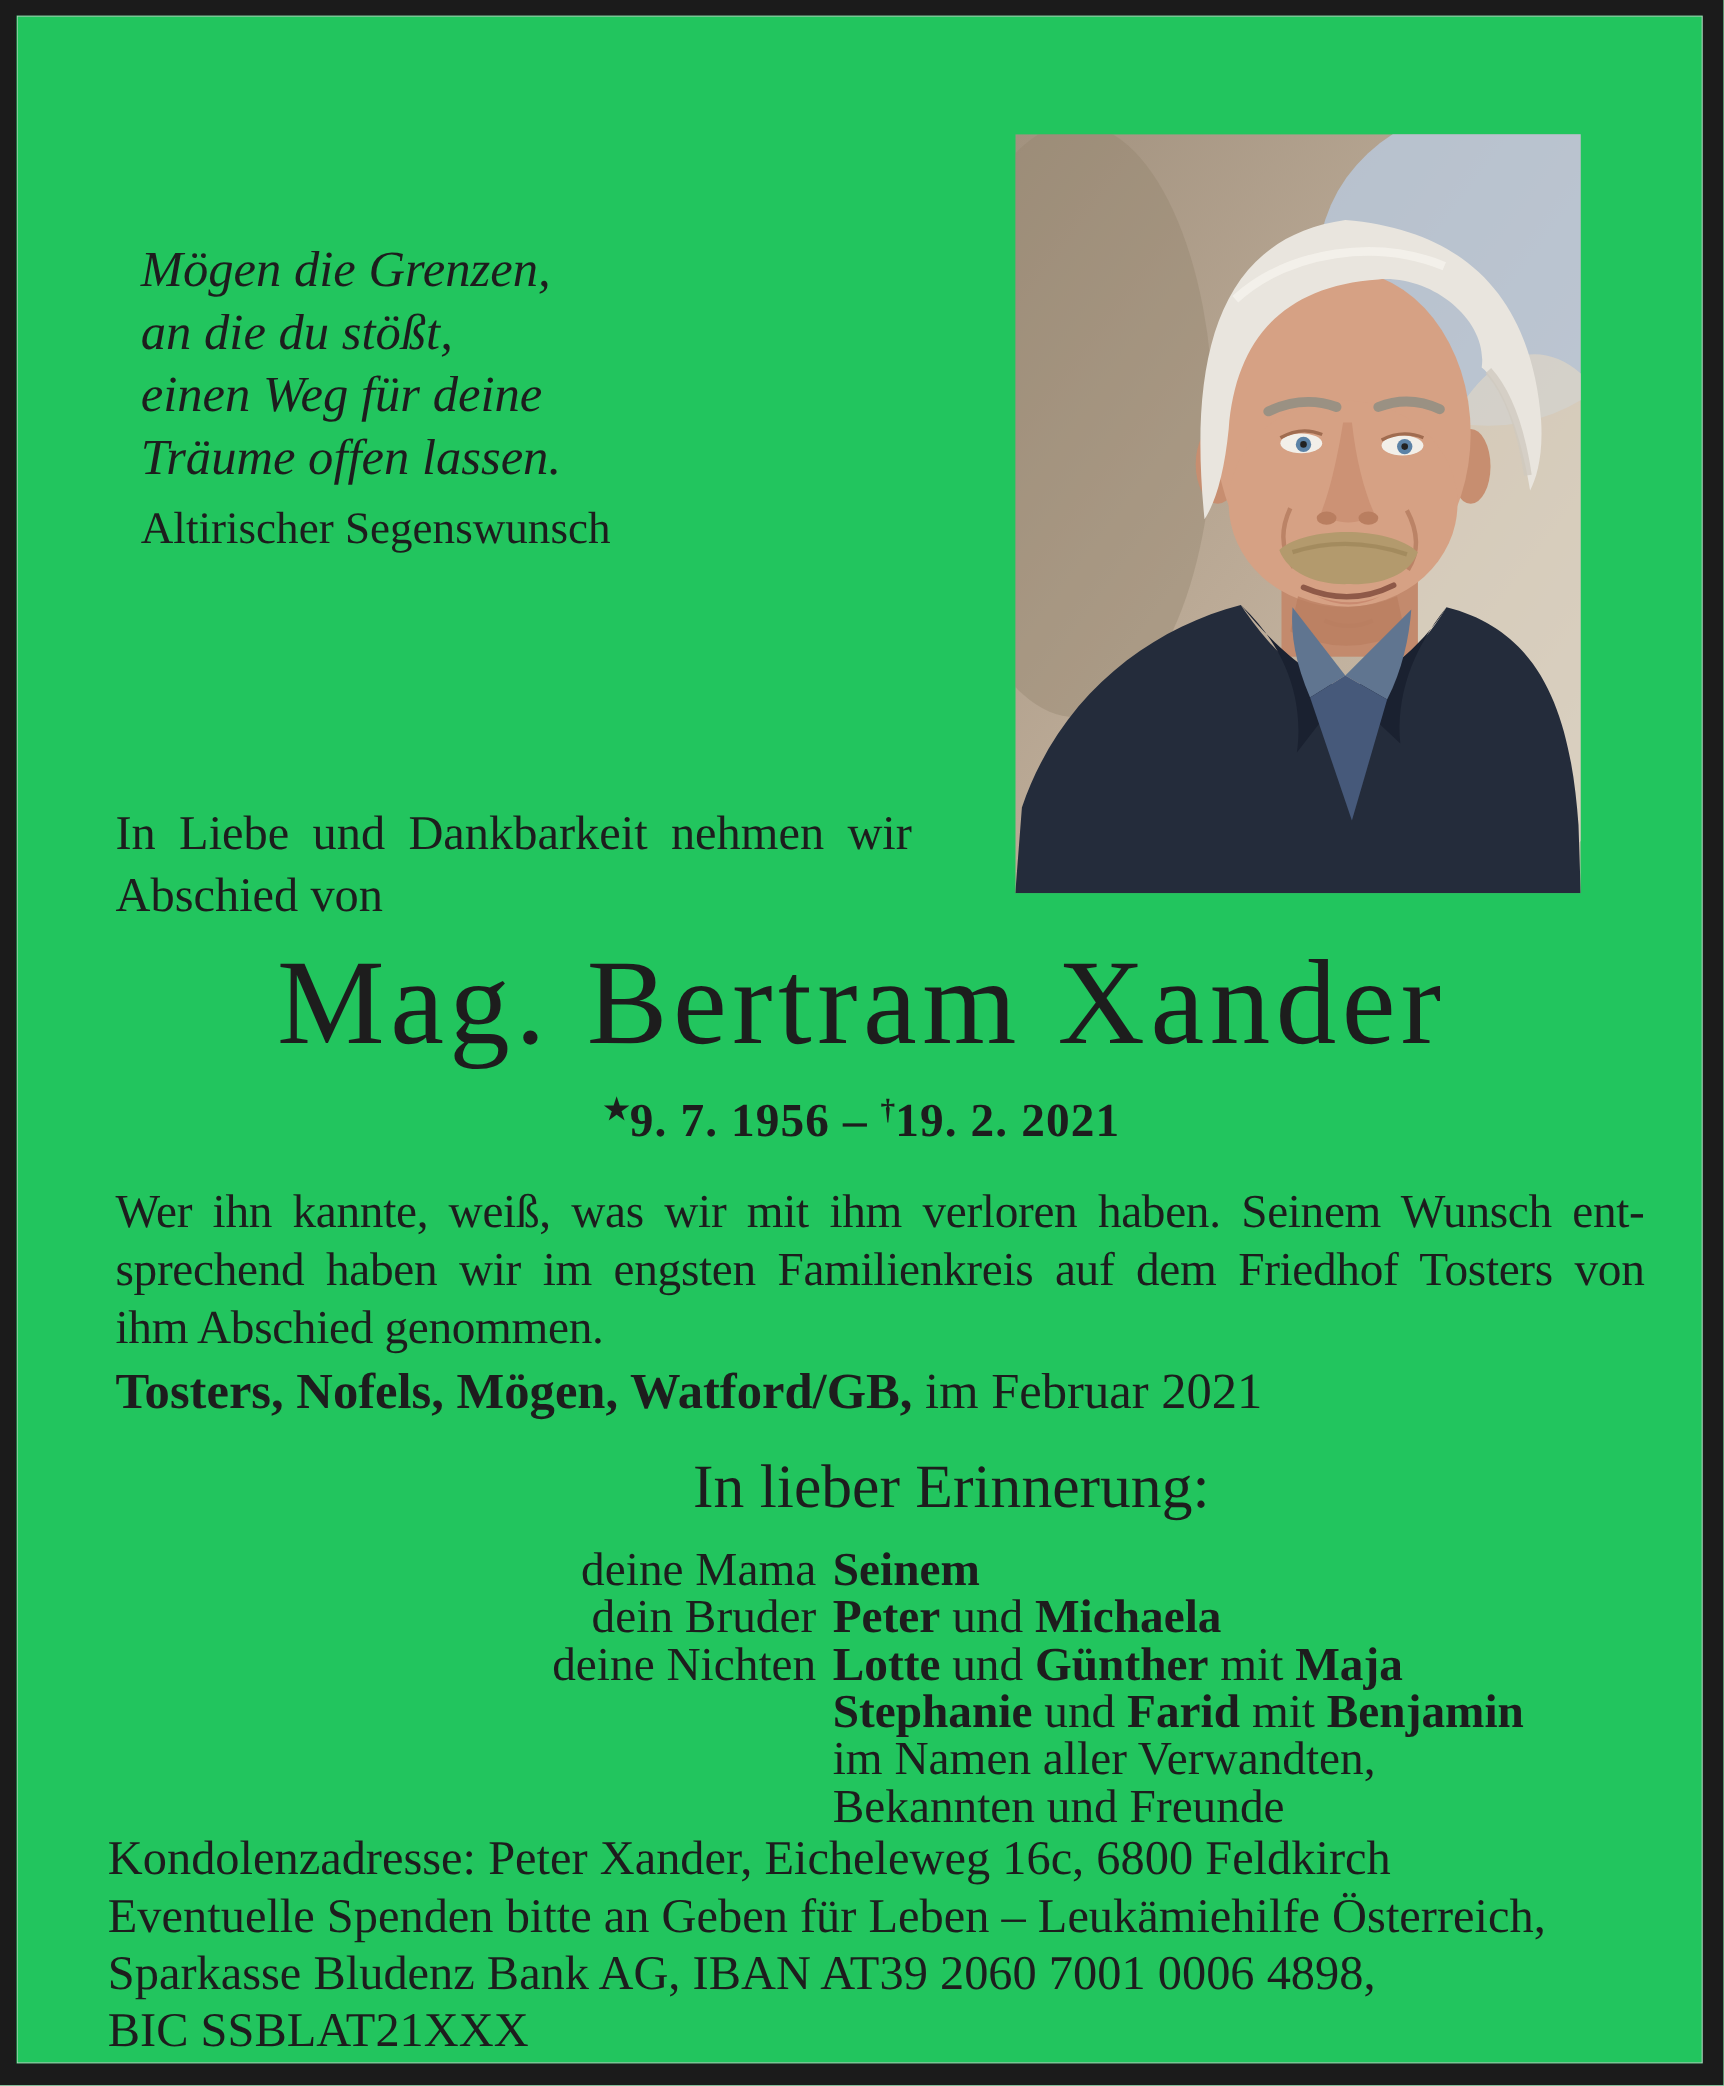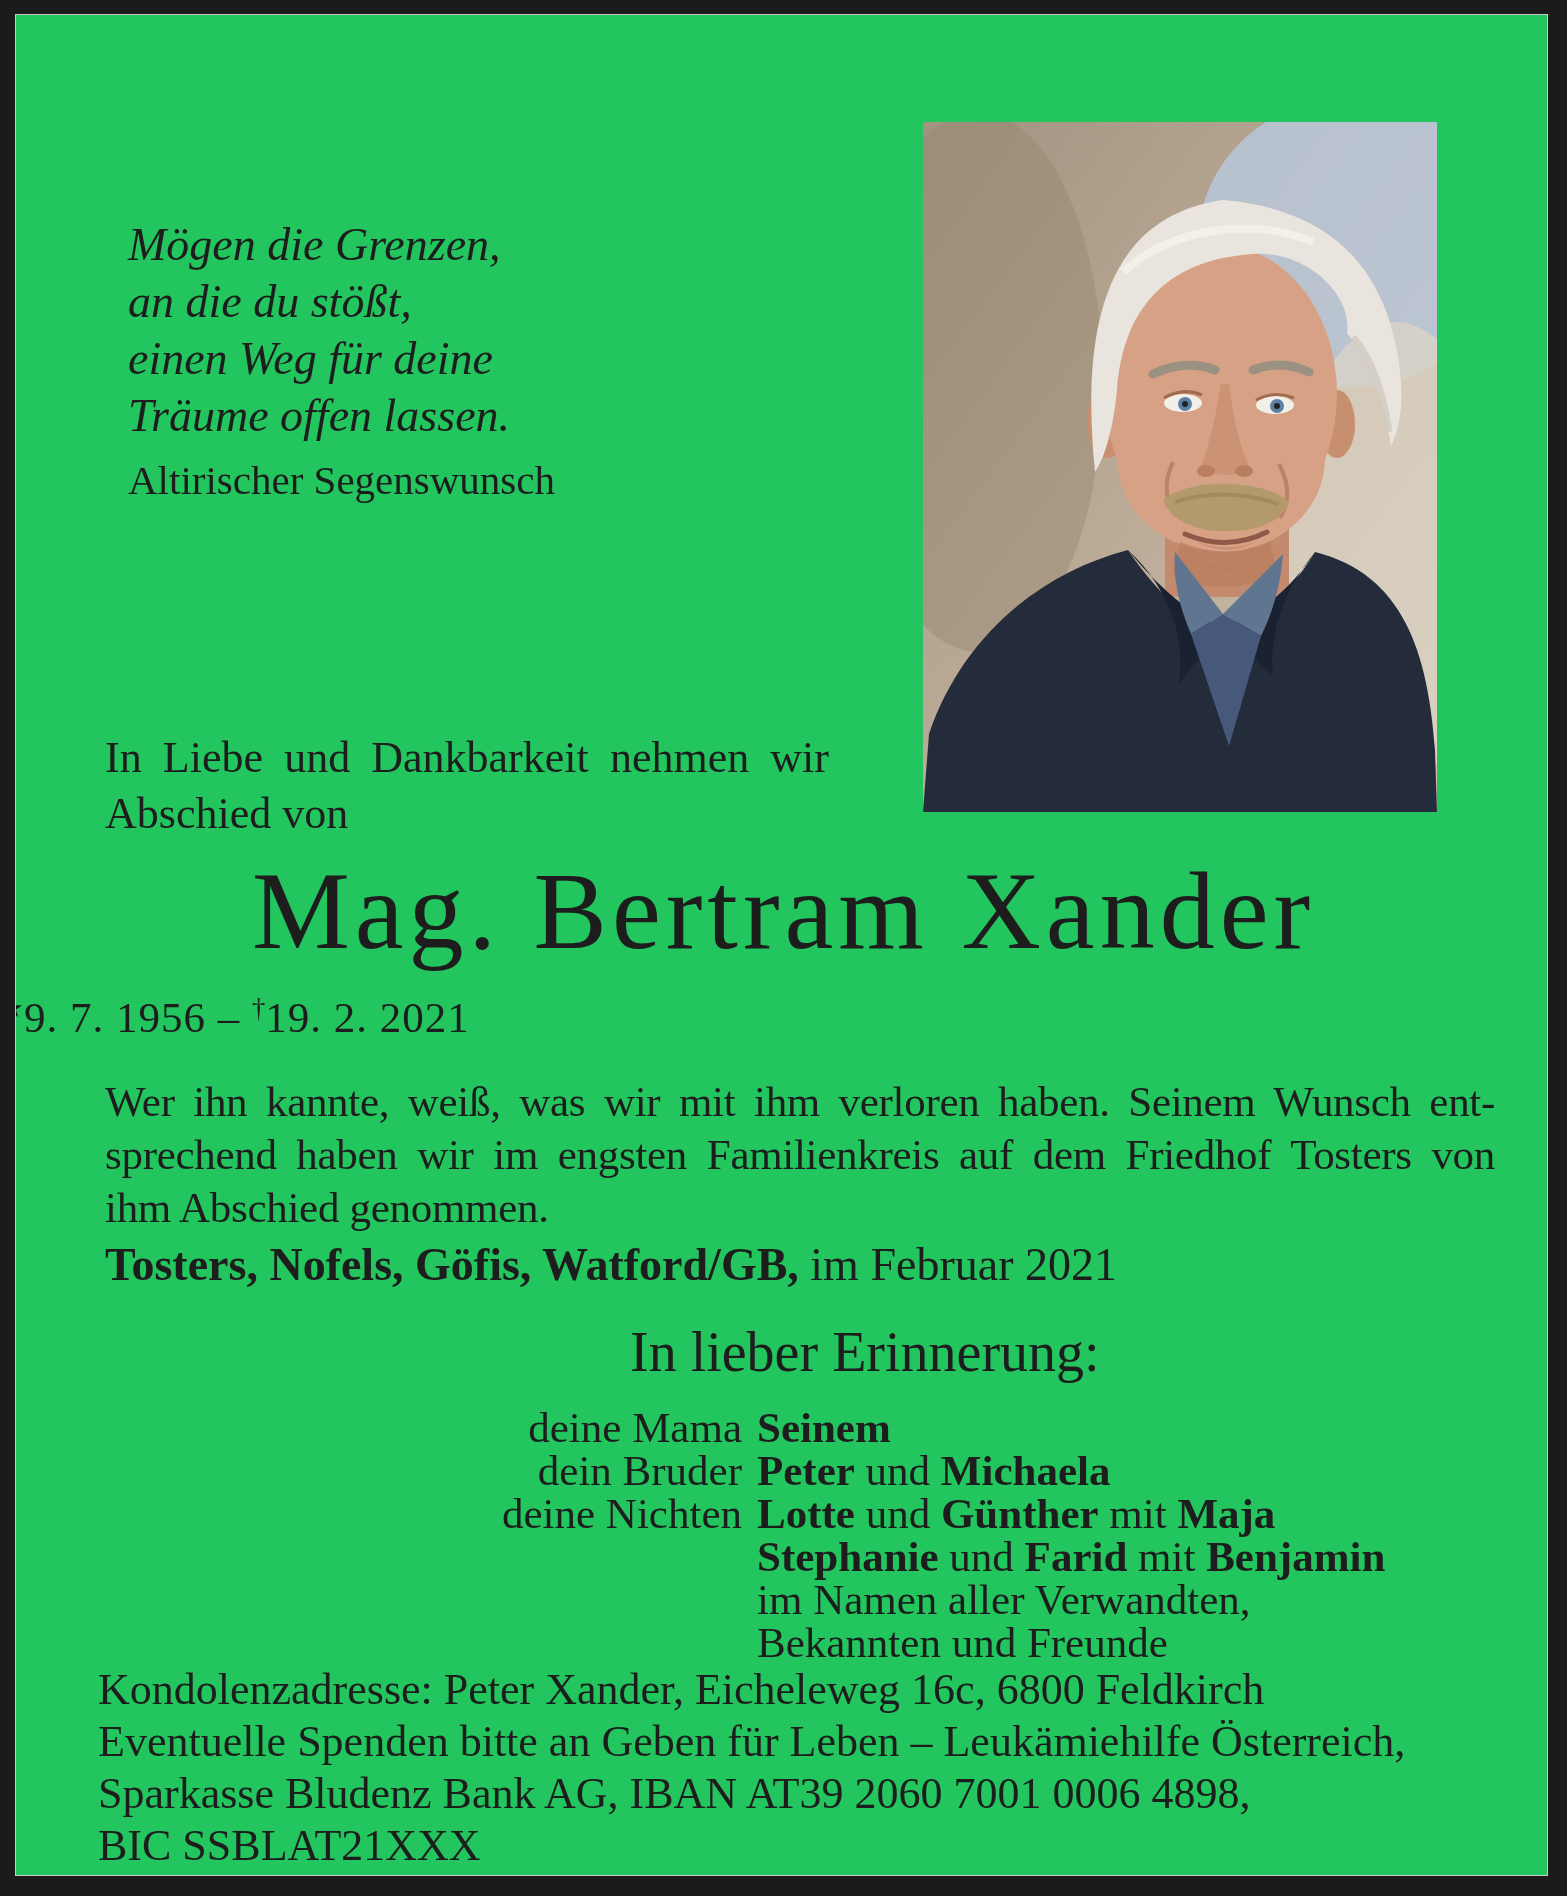--- a/index.html
+++ b/index.html
@@ -23,21 +23,21 @@
   .quote{position:absolute;left:128px;top:216px;font-style:italic;font-size:46px;line-height:57px;}
   .quote-attr{margin-top:8px;font-style:normal;font-size:41px;}
   
   .photo{position:absolute;left:923px;top:122px;width:514px;height:690px;}
   .photo svg{display:block;width:100%;height:100%;}
   
   .intro{position:absolute;left:105px;top:730px;width:724px;font-size:44px;line-height:56px;}
   .just{text-align:justify;text-align-last:justify;}
   
   .name{position:absolute;left:0;top:845px;width:100%;text-align:center;font-size:110px;letter-spacing:5px;line-height:1.2;white-space:nowrap;}
-  .dates{position:absolute;left:0;top:992px;width:100%;text-align:left;font-weight:normal;font-size:43px;letter-spacing:1px;}
+  .dates{position:absolute;left:0;top:992px;width:100%;text-align:center;font-weight:bold;font-size:43px;letter-spacing:1px;}
   .dates .sym{font-size:62%;vertical-align:super;letter-spacing:0;}
   
   .bodytext{position:absolute;left:105px;top:1075px;width:1390px;font-size:43px;line-height:53px;letter-spacing:-0.3px;}
   
   .cities{position:absolute;left:105px;top:1238px;font-size:46px;white-space:nowrap;}
   .b{font-weight:bold;}
   
   .rem-head{position:absolute;left:630px;top:1320px;font-size:56px;}
   .family{position:absolute;left:105px;top:1371px;font-size:43px;line-height:43px;margin-top:35px;}
   .frow{display:flex;white-space:pre;}
@@ -134,21 +134,21 @@
   <div class="name">Mag. Bertram Xander</div>
 
   <div class="dates"><span class="sym">★</span><span>9. 7. 1956</span><span> – </span><span class="sym">†</span><span>19. 2. 2021</span></div>
 
   <div class="bodytext">
     <div class="just">Wer ihn kannte, weiß, was wir mit ihm verloren haben. Seinem Wunsch ent-</div>
     <div class="just">sprechend haben wir im engsten Familienkreis auf dem Friedhof Tosters von</div>
     <div>ihm Abschied genommen.</div>
   </div>
 
-  <div class="cities"><span class="b">Tosters, Nofels, Göfis, Watford/GB,</span><span> im Februar 2021</span></div>
+  <div class="cities"><span class="b">Tosters, Nofels, Mögen, Watford/GB,</span><span> im Februar 2021</span></div>
 
   <div class="rem-head">In lieber Erinnerung:</div>
 
   <div class="family">
     <div class="frow">
       <span class="flabel">deine Mama</span>
       <span class="fvalue"><span class="b">Seinem</span></span>
     </div>
     <div class="frow">
       <span class="flabel">dein Bruder</span>

